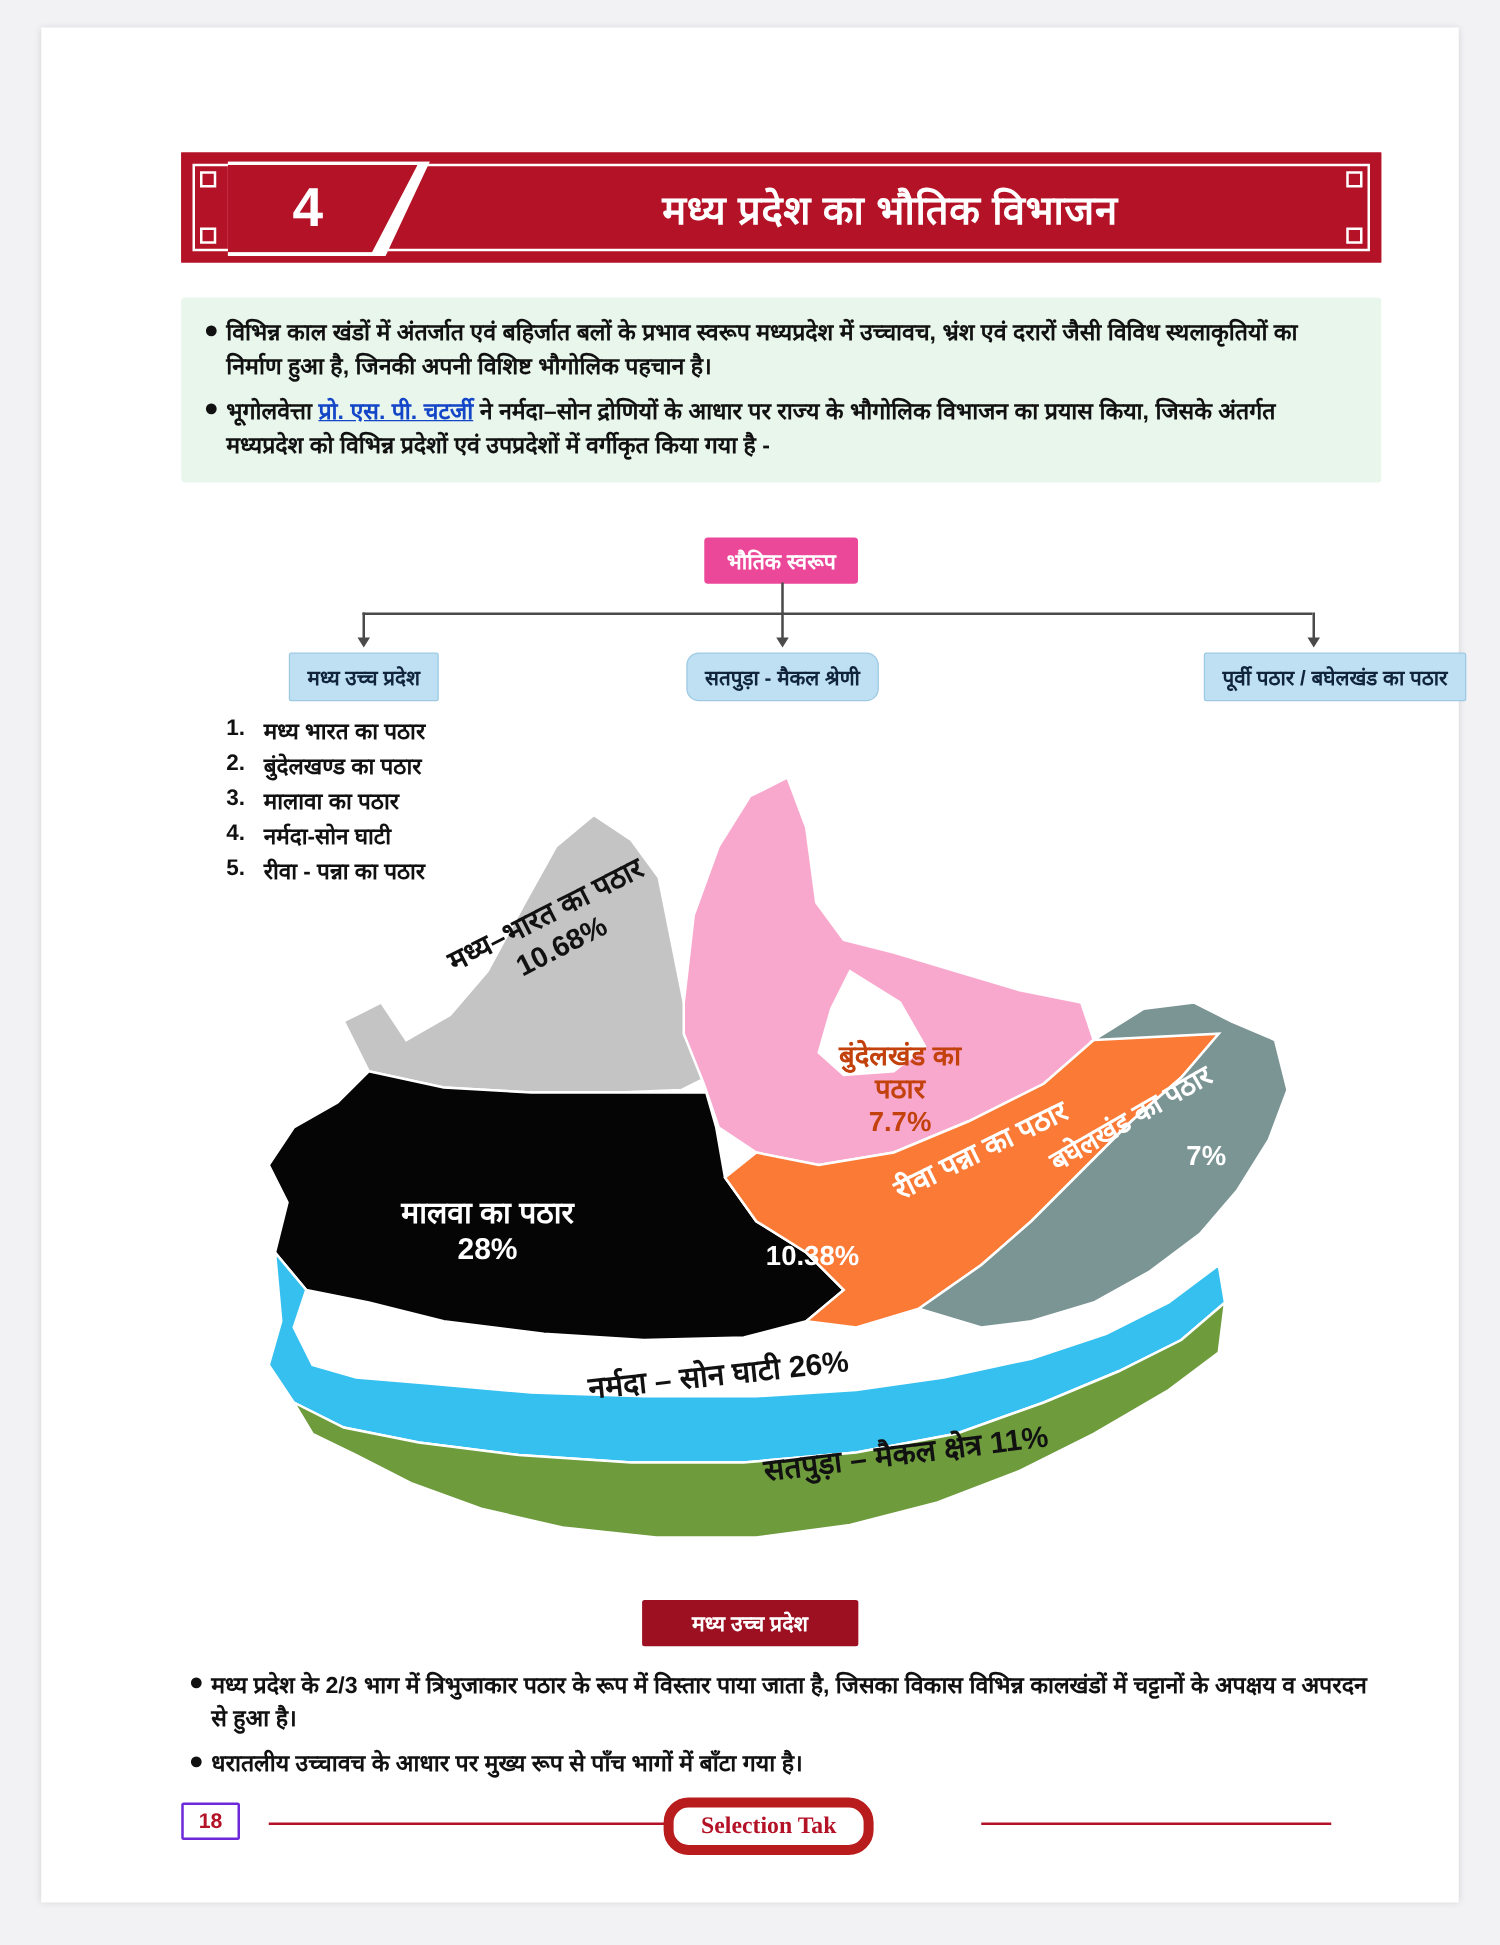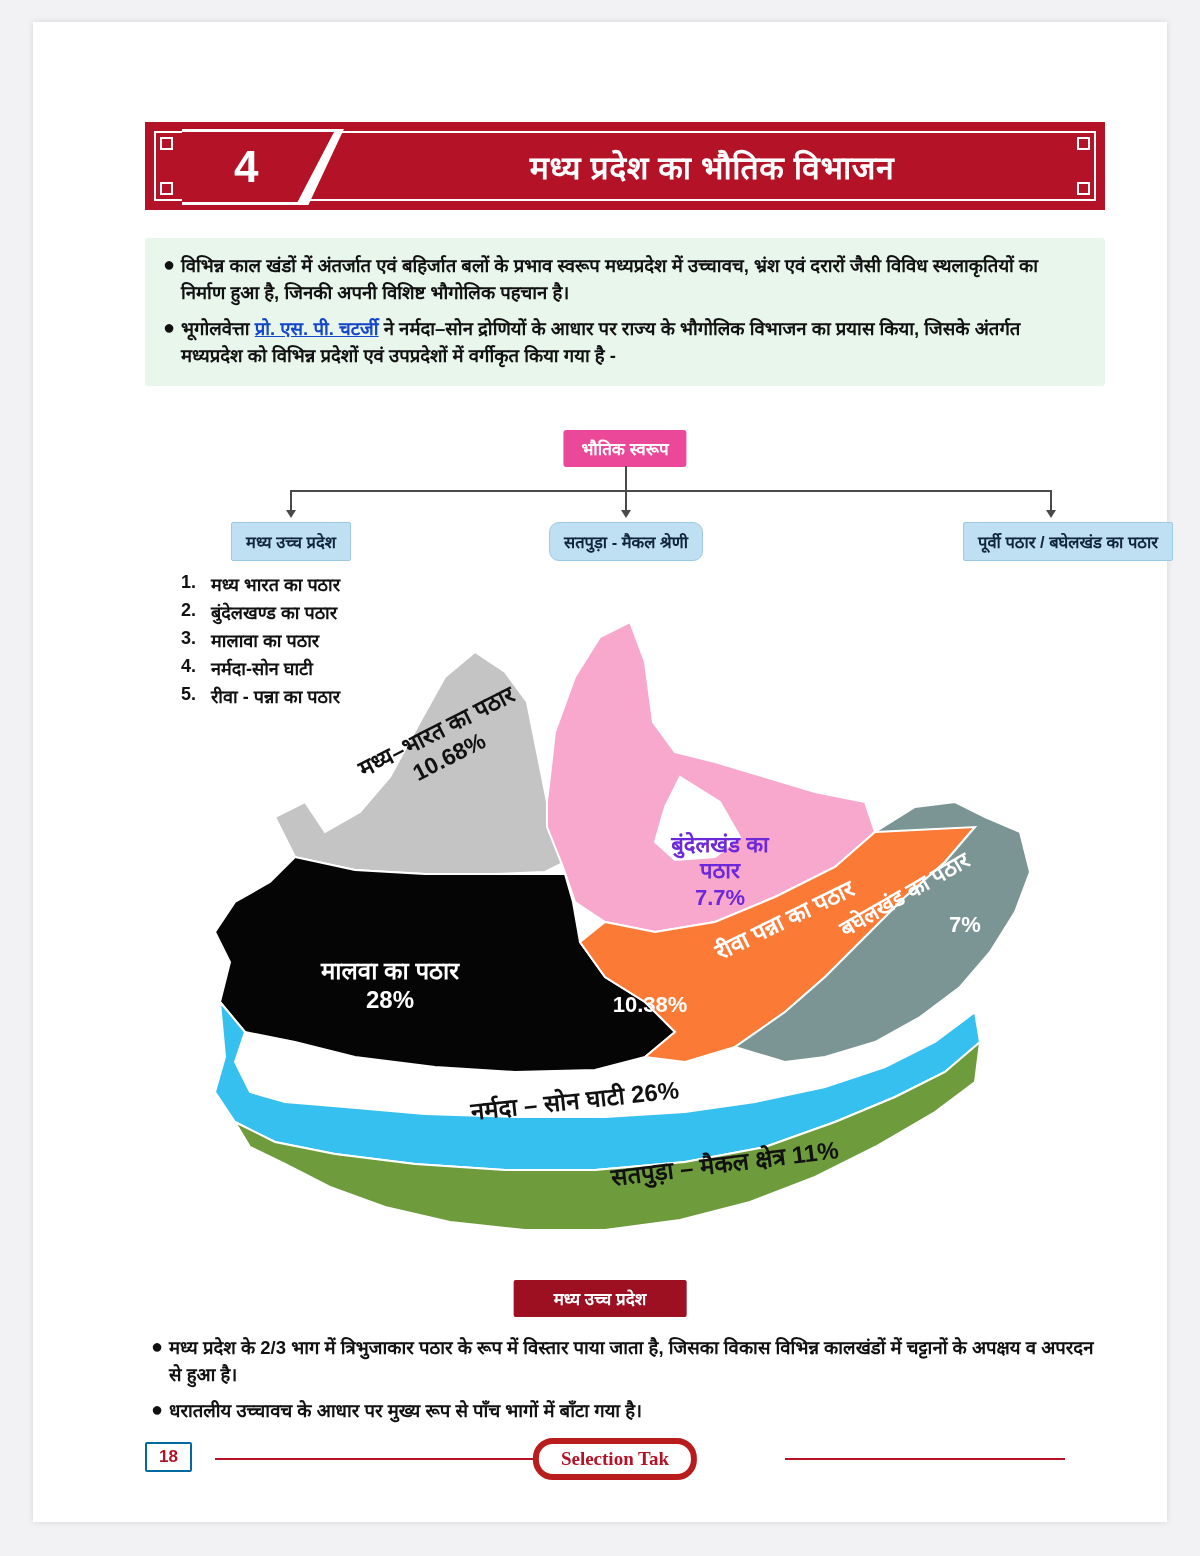--- a/index.html
+++ b/index.html
@@ -204,21 +204,21 @@
     position: absolute;
     left: 120px;
     top: 560px;
     width: 900px;
     height: 660px;
   }
   .map-svg { width: 100%; height: 100%; display: block; }
 
   .map-label {
     position: absolute;
-    color: #6d28d9;
+    color: #c2410c;
     font-weight: bold;
     text-align: center;
     line-height: 1.2;
     white-space: nowrap;
     pointer-events: none;
   }
 
   
   .section-caption {
     position: absolute;
@@ -248,42 +248,42 @@
     left: 90px;
     right: 60px;
     top: 1396px;
     height: 46px;
   }
   .page-num {
     position: absolute;
     left: 0;
     top: 4px;
     background: #ffffff;
-    border: 2px solid #0369a1;
+    border: 2px solid #6d28d9;
     color: #b41226;
     font-size: 17px;
     font-weight: bold;
     padding: 3px 12px;
     border-radius: 2px;
   }
   .footer-line {
     position: absolute;
     top: 20px;
     height: 2px;
     background: #b41226;
   }
   .footer-line.left { left: 70px; width: 350px; }
   .footer-line.right { left: 640px; right: 20px; }
   .footer-brand {
     position: absolute;
     left: 50%;
     transform: translateX(-50%);
     top: 0;
     background: #ffffff;
-    border: 6px solid #b91c1c;
+    border: 8px solid #b91c1c;
     border-radius: 20px;
     color: #b41226;
     font-size: 19px;
     font-weight: bold;
     font-family: "Liberation Serif", serif;
     padding: 4px 22px;
     white-space: nowrap;
   }
 </style>
 </head>

